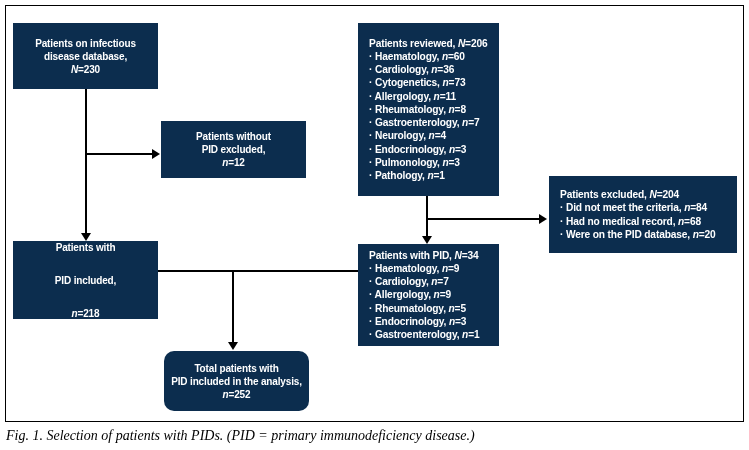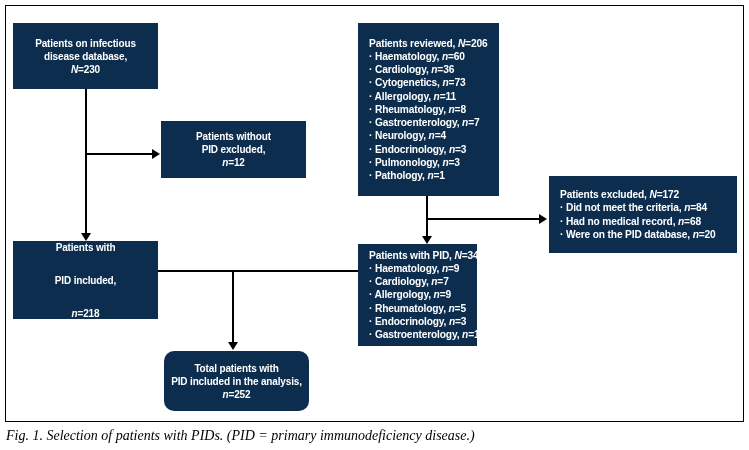--- a/index.html
+++ b/index.html
@@ -157,32 +157,32 @@
       <div class="line">· <span>Pulmonology</span>, <em>n</em>=<span>3</span></div>
       <div class="line">· <span>Pathology</span>, <em>n</em>=<span>1</span></div>
     </div>
 
     <div class="node centered" style="left:7px; top:235px; width:145px; height:78px;gap:20px;">
       <div class="line">Patients with</div>
       <div class="line">PID included,</div>
       <div class="line"><em>n</em>=<span>218</span></div>
     </div>
 
-    <div class="node listbox" style="left:352px; top:238px; width:119px; height:102px;">
+    <div class="node listbox" style="left:352px; top:238px; width:141px; height:102px;">
       <div class="line">Patients with PID, <em>N</em>=<span>34</span></div>
       <div class="line">· <span>Haematology</span>, <em>n</em>=<span>9</span></div>
       <div class="line">· <span>Cardiology</span>, <em>n</em>=<span>7</span></div>
       <div class="line">· <span>Allergology</span>, <em>n</em>=<span>9</span></div>
       <div class="line">· <span>Rheumatology</span>, <em>n</em>=<span>5</span></div>
       <div class="line">· <span>Endocrinology</span>, <em>n</em>=<span>3</span></div>
       <div class="line">· <span>Gastroenterology</span>, <em>n</em>=<span>1</span></div>
     </div>
 
     <div class="node listbox" style="left:543px; top:170px; width:188px; height:77px;">
-      <div class="line">Patients excluded, <em>N</em>=<span>172</span></div>
+      <div class="line">Patients excluded, <em>N</em>=<span>204</span></div>
       <div class="line">· <span>Did not meet the criteria</span>, <em>n</em>=<span>84</span></div>
       <div class="line">· <span>Had no medical record</span>, <em>n</em>=<span>68</span></div>
       <div class="line">· <span>Were on the PID database</span>, <em>n</em>=<span>20</span></div>
     </div>
 
     <div class="node centered" style="left:158px; top:345px; width:145px; height:60px;border-radius:10px;">
       <div class="line">Total patients with</div>
       <div class="line">PID included in the analysis,</div>
       <div class="line"><em>n</em>=<span>252</span></div>
     </div>

